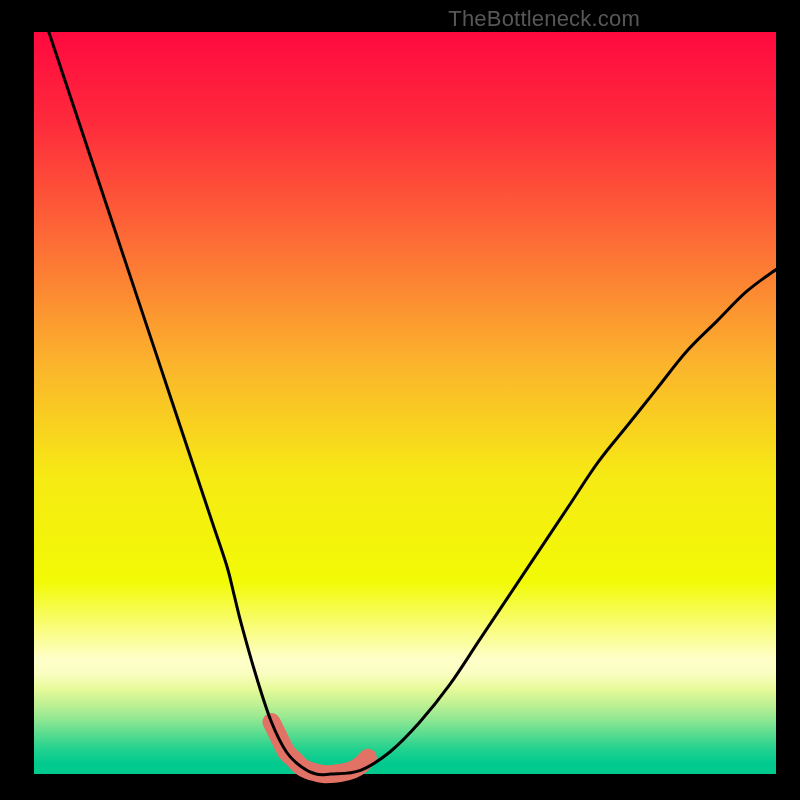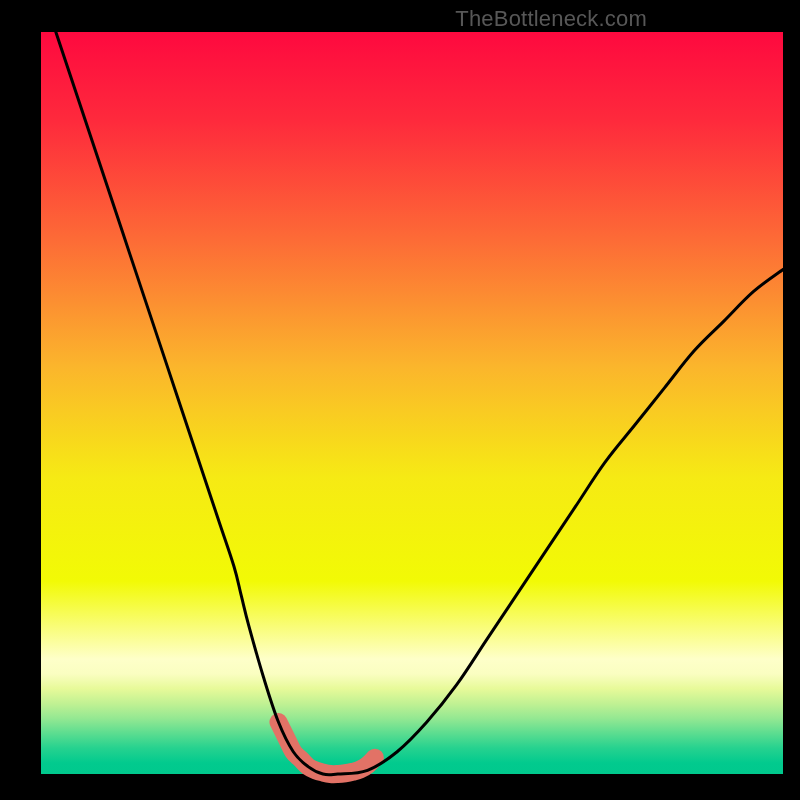--- a/index.html
+++ b/index.html
@@ -7,21 +7,21 @@
     padding: 0;
     width: 800px;
     height: 800px;
     background: #000000;
     overflow: hidden;
     font-family: Arial, Helvetica, sans-serif;
   }
   .frame {
     position: absolute;
     top: 0;
-    left: 8px;
+    left: 1px;
     width: 667px;
     height: 800px;
     box-sizing: border-box;
   }
   .watermark {
     position: absolute;
     color: #575757;
     font-size: 22px;
     font-weight: 400;
     letter-spacing: 0.2px;

